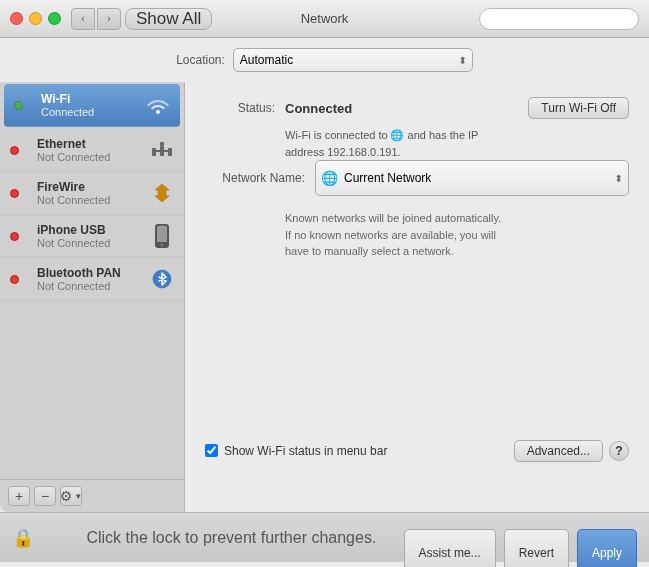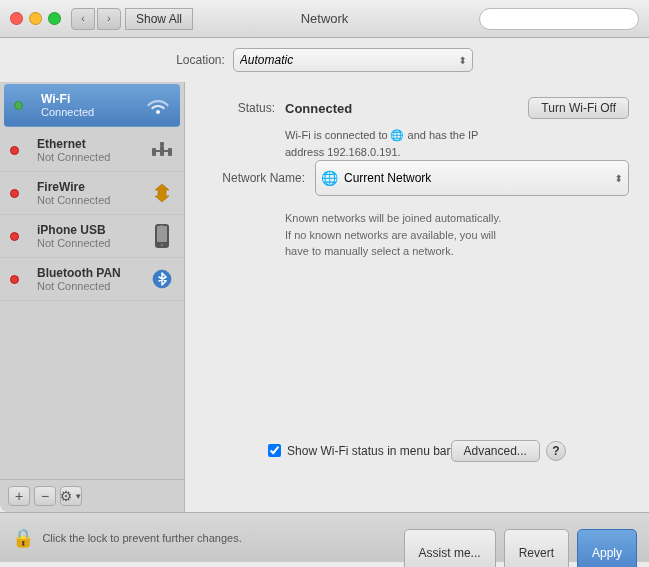--- a/index.html
+++ b/index.html
@@ -56,23 +56,23 @@
       color: #555;
     }
     .nav-btn:first-child { border-radius: 4px 0 0 4px; }
     .nav-btn:last-child { border-radius: 0 4px 4px 0; }
     .show-all-btn {
       margin-left: 4px;
       height: 22px;
       padding: 0 10px;
       background: linear-gradient(to bottom, #e8e8e8, #d0d0d0);
       border: 1px solid #aaa;
-      border-radius: 0;
-      cursor: pointer;
-      font-size: 12px;
+      border-radius: 8px;
+      cursor: pointer;
+      font-size: 17px;
       color: #333;
     }
     .title-text {
       position: absolute;
       left: 50%;
       transform: translateX(-50%);
       font-size: 13px;
       font-weight: 500;
       color: #444;
     }
@@ -121,21 +121,20 @@
       border: 1px solid #aaa;
       border-radius: 5px;
       background: linear-gradient(to bottom, #f8f8f8, #e8e8e8);
       font-size: 12px;
       padding: 0 6px;
       appearance: none;
       -webkit-appearance: none;
       cursor: pointer;
       position: relative;
       padding-right: 20px;
-      font-style: italic;
     }
     .select-wrapper {
       position: relative;
       display: inline-flex;
       align-items: center;
     }
     .select-arrow {
       position: absolute;
       right: 6px;
       pointer-events: none;
@@ -341,21 +340,21 @@
       font-size: 11px;
       color: #666;
       margin-left: 80px;
       margin-bottom: 20px;
       line-height: 1.5;
     }
     .show-wifi-row {
       display: flex;
       align-items: center;
       margin-top: 180px;
-      justify-content: center;
+      justify-content: space-between;
     }
     .show-wifi-left {
       display: flex;
       align-items: center;
       gap: 6px;
     }
     .show-wifi-label {
       font-size: 12px;
       color: #333;
     }
@@ -391,23 +390,24 @@
       display: flex;
       align-items: center;
       padding: 0 12px;
       gap: 8px;
     }
     .lock-icon {
       font-size: 18px;
       cursor: pointer;
     }
     .lock-text {
-      font-size: 11px;
+      font-size: 16px;
       color: #555;
       flex: 1;
+      margin-left: 44px;
     }
     .footer-btn {
       padding: 16px 14px;
       background: linear-gradient(to bottom, #f0f0f0, #d8d8d8);
       border: 1px solid #aaa;
       border-radius: 5px;
       font-size: 12px;
       cursor: pointer;
       color: #333;
       margin-top: 31px;

